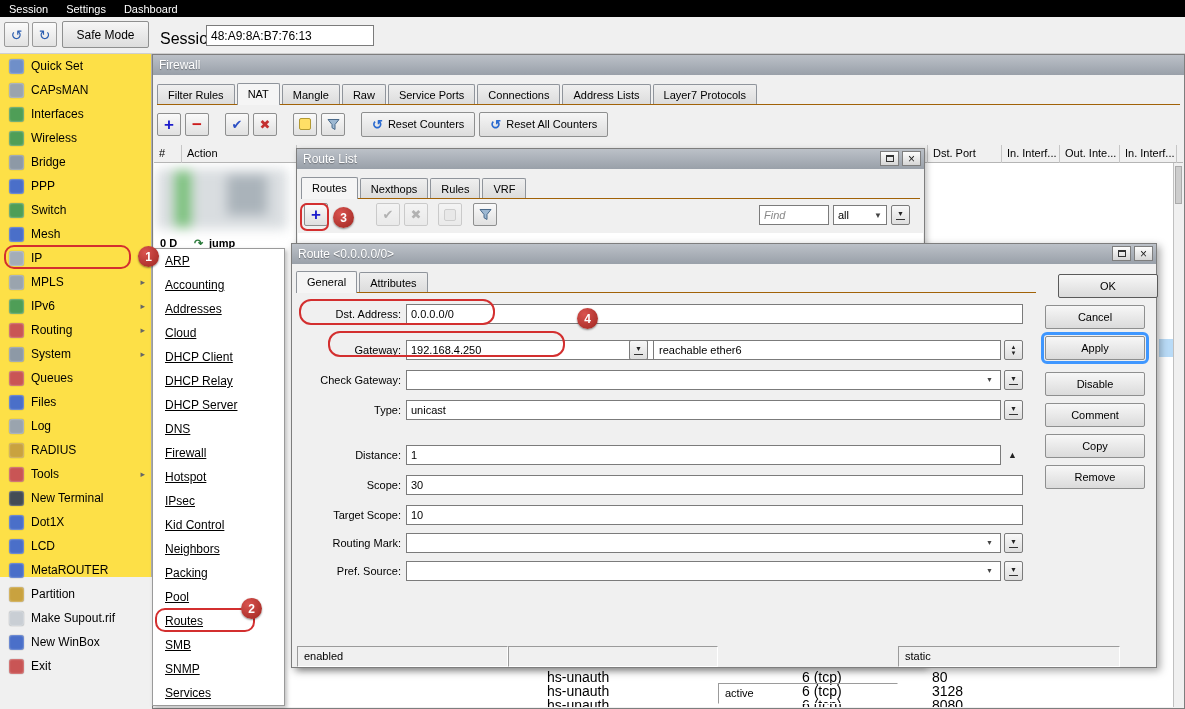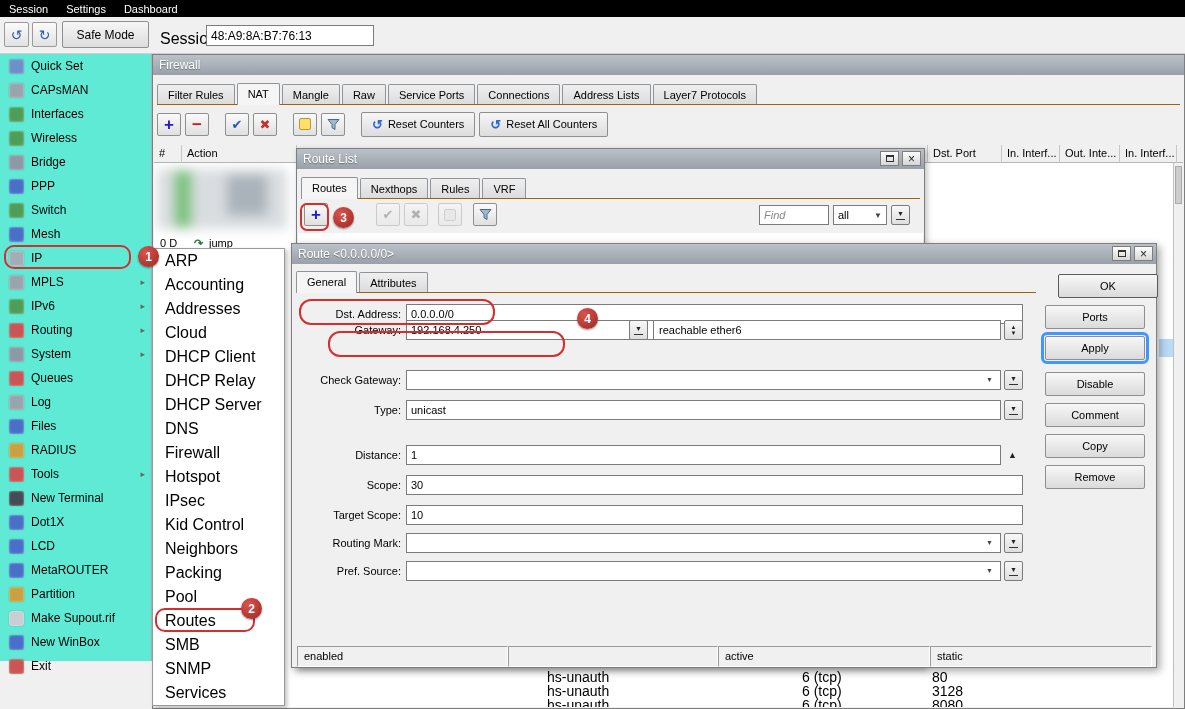--- a/index.html
+++ b/index.html
@@ -14,21 +14,21 @@
     background:linear-gradient(#fbfbfb,#e2e2e2); display:flex; align-items:center; justify-content:center;
     color:#2a5db0; font-size:14px; }
   .btn { border:1px solid #8e8f8f; border-radius:2px; background:linear-gradient(#f6f6f6,#dddddd);
     display:flex; align-items:center; justify-content:center; cursor:default; }
   .safe-mode { position:absolute; left:62px; top:4px; width:87px; height:27px; font-size:12px; }
   .sess-label { position:absolute; left:160px; top:13px; font-size:16px; }
   .sess-input { position:absolute; left:206px; top:8px; width:168px; height:21px; border:1px solid #7b7b7b;
     background:#fff; font-family:"Liberation Sans", sans-serif; font-size:12px; padding:0 4px; }
 
   
-  .sidebar { position:absolute; left:0; top:54px; width:152px; height:607px; background:#5eead4; border-right:1px solid #b0b0b0; z-index:4; }
+  .sidebar { position:absolute; left:0; top:54px; width:152px; height:523px; background:#fde047; border-right:1px solid #b0b0b0; z-index:4; }
   .side-item { height:24px; display:flex; align-items:center; gap:7px; padding-left:9px; font-size:12px; position:relative; }
   .sicon { width:15px; height:15px; border-radius:3px; flex:0 0 15px; box-shadow:inset 0 0 2px rgba(255,255,255,.7), 0 0 1px rgba(0,0,0,.5); }
   .side-arrow { position:absolute; right:6px; color:#666; font-size:9px; }
 
   
   .window { position:absolute; background:#f0f0f0; border:1px solid #7e7e7e; }
   .titlebar { height:20px; background:linear-gradient(#bcc1c8,#99a0a9); color:#fff; display:flex; align-items:center;
     padding:0 6px; font-size:12px; text-shadow:0 1px 1px rgba(0,0,0,.35); position:relative; }
   .tb-ctrls { position:absolute; right:3px; top:2px; display:flex; }
   .win-ctrl { width:19px; height:15px; border:1px solid #7e7e7e; background:linear-gradient(#fdfdfd,#d6d6d6);
@@ -58,32 +58,32 @@
   .fw-header { position:absolute; left:1px; top:90px; right:1px; height:18px; background:#f0f0f0; border-bottom:1px solid #b5b5b5; }
   .hdr-group { position:absolute; top:0; height:18px; display:flex; }
   .hdr-cell { border-right:1px solid #c6c6c6; padding:2px 0 0 5px; white-space:nowrap; overflow:hidden; font-size:11px; }
   .hdr-cell.bl { border-left:1px solid #c6c6c6; }
   .fw-body { position:absolute; left:1px; top:108px; right:1px; bottom:1px; background:#fff; overflow:hidden; }
   .blur-blob { position:absolute; left:3px; top:2px; width:135px; height:72px; filter:blur(6px); }
   .blob1 { position:absolute; left:0; top:4px; width:130px; height:60px; background:#d9dde0; }
   .blob2 { position:absolute; left:18px; top:6px; width:16px; height:56px; background:#79c17a; }
   .blob3 { position:absolute; left:70px; top:10px; width:40px; height:40px; background:#aab3ba; }
   .partial-row { position:absolute; left:0; top:74px; width:300px; height:15px; }
-  .partial-row span { position:absolute; top:0; }
+  .partial-row span { position:absolute; top:0;font-weight:bold; }
   .jump-ic { color:#2a7a3a; font-weight:bold; }
   .sel-strip { position:absolute; left:1005px; top:176px; width:18px; height:18px; background:#b9dbf7; }
   .bg-row { position:absolute; left:0; width:100%; height:14px; font-size:14px; }
   .bg-row span { position:absolute; white-space:nowrap; }
   .vscroll { position:absolute; right:0; top:0; bottom:0; width:10px; background:#f0f0f0; border-left:1px solid #c0c0c0; }
   .vscroll .thumb { position:absolute; left:1px; right:1px; top:3px; height:38px; background:#cdcdcd; border:1px solid #aaa; }
 
   
   .ip-menu { position:absolute; left:152px; top:248px; width:133px; background:#fff; border:1px solid #9a9a9a;
     box-shadow:2px 2px 4px rgba(0,0,0,.25); z-index:6; }
-  .menu-item { height:24px; line-height:24px; padding-left:12px; font-size:16px; }
+  .menu-item { height:24px; line-height:24px; padding-left:12px; font-size:12px;text-decoration:underline; }
 
   
   .rl { left:296px; top:148px; width:629px; height:520px; z-index:2; box-shadow:2px 2px 6px rgba(0,0,0,.25); }
   .rl-toolbar { position:absolute; left:0; top:52px; right:0; height:30px; }
   .rl-toolbar .icon-btn { position:absolute; top:2px; }
   .find-input { position:absolute; left:462px; top:4px; width:70px; height:20px; border:1px solid #7b7b7b; background:#fff;
     font-family:"Liberation Sans", sans-serif; font-size:11px; padding:0 4px; font-style:italic; color:#333; }
   .find-input::placeholder { color:#888; font-style:italic; }
   .combo { position:absolute; top:4px; height:20px; border:1px solid #7b7b7b; background:#fff; display:flex;
     align-items:center; padding:0 4px; font-size:11px; }
@@ -200,26 +200,26 @@
       <div class="side-item">
         <span class="sicon" style="background: rgb(141, 153, 166);"></span>
         <span>System</span>
         <span class="side-arrow">▸</span>
       </div>
       <div class="side-item">
         <span class="sicon" style="background: rgb(201, 85, 85);"></span>
         <span>Queues</span>
       </div>
       <div class="side-item">
+        <span class="sicon" style="background: rgb(74, 111, 201);"></span>
+        <span>Files</span>
+      </div>
+      <div class="side-item">
         <span class="sicon" style="background: rgb(154, 164, 174);"></span>
         <span>Log</span>
-      </div>
-      <div class="side-item">
-        <span class="sicon" style="background: rgb(74, 111, 201);"></span>
-        <span>Files</span>
       </div>
       <div class="side-item">
         <span class="sicon" style="background: rgb(201, 162, 63);"></span>
         <span>RADIUS</span>
       </div>
       <div class="side-item">
         <span class="sicon" style="background: rgb(201, 85, 85);"></span>
         <span>Tools</span>
         <span class="side-arrow">▸</span>
       </div>
@@ -432,21 +432,21 @@
     <div class="tabbar" id="dlg-tabs" style="top:25px;right:120px">
         <div class="tab active">General</div>
         <div class="tab">Attributes</div>
       </div>
 
     <div class="frow" style="top:60px">
       <span class="flabel">Dst. Address:</span>
       <input class="finput" style="left: 114px; width: 617px;" value="0.0.0.0/0">
     </div>
 
-    <div class="frow" style="top:76px">
+    <div class="frow" style="top:96px">
       <span class="flabel">Gateway:</span>
       <input class="finput" style="left: 114px; width: 250px;" value="192.168.4.250">
       <div class="drop-btn" style="left:337px">
           <span class="uarr">▼</span>
         </div>
       <div class="fstatic" style="left:361px;width:348px">reachable ether6</div>
       <div class="spinner" style="left:712px">
           <span>▲</span>
           <span>▼</span>
         </div>
@@ -498,31 +498,31 @@
       <span class="flabel">Pref. Source:</span>
       <input class="finput" style="left: 114px; width: 595px;" value="">
       <span class="inner-arr" style="left:694px">▼</span>
       <div class="drop-btn" style="left:712px">
           <span class="uarr">▼</span>
         </div>
     </div>
 
     <div id="dlg-buttons">
         <div class="dlg-btn default" style="top: 30px;">OK</div>
-        <div class="dlg-btn" style="top: 61px;">Ports</div>
+        <div class="dlg-btn" style="top: 61px;">Cancel</div>
         <div class="dlg-btn hl" style="top: 92px;">Apply</div>
         <div class="dlg-btn" style="top: 128px;">Disable</div>
         <div class="dlg-btn" style="top: 159px;">Comment</div>
         <div class="dlg-btn" style="top: 190px;">Copy</div>
         <div class="dlg-btn" style="top: 221px;">Remove</div>
       </div>
     <div class="dlg-status" id="dlg-status">
         <div class="seg" style="width: 211px;">enabled</div>
         <div class="seg" style="width: 210px;"></div>
-        <div class="seg" style="width: 212px;">active</div>
+        <div class="seg" style="width: 180px; margin-top: 37px;">active</div>
         <div class="seg" style="width: 222px;">static</div>
       </div>
   </div>
 
   <div class="ann ann-rect" style="left:4px;top:245px;width:127px;height:24px"></div>
   <div class="ann ann-circle" style="left:138px;top:246px">1</div>
   <div class="ann ann-rect" style="left:155px;top:608px;width:100px;height:24px"></div>
   <div class="ann ann-circle" style="left:241px;top:598px">2</div>
   <div class="ann ann-rect" style="left:300px;top:203px;width:29px;height:28px;border-radius:7px"></div>
   <div class="ann ann-circle" style="left:333px;top:207px">3</div>

